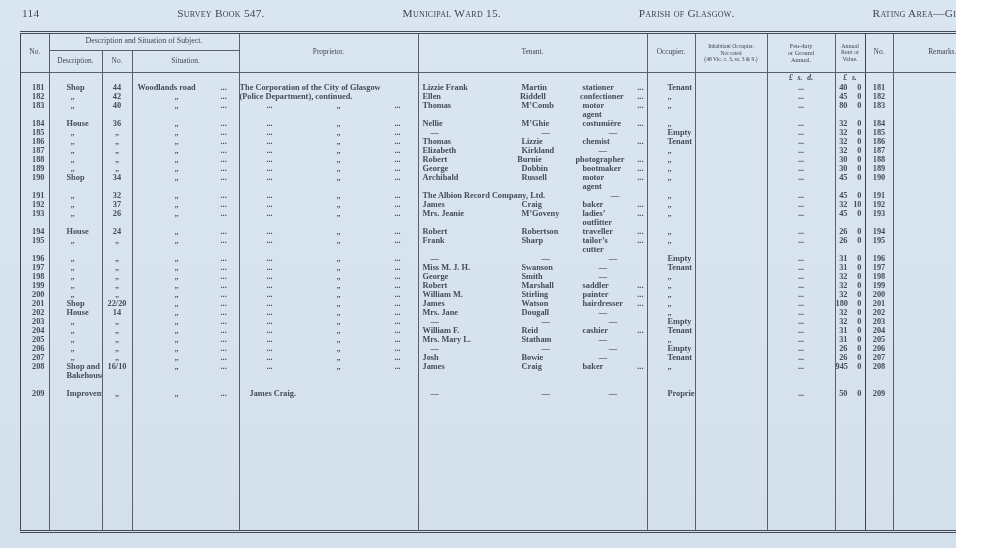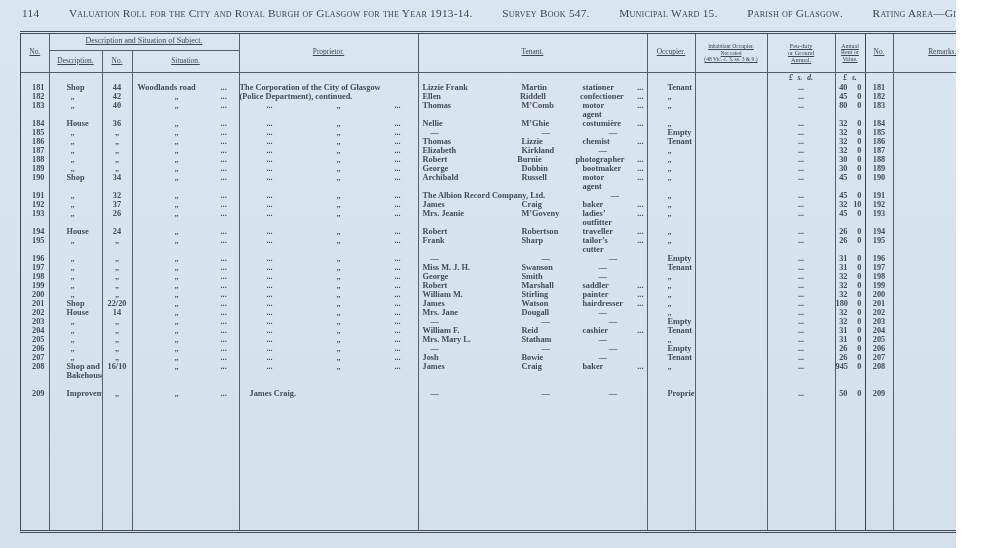--- a/index.html
+++ b/index.html
@@ -24,21 +24,21 @@
     overflow:hidden; background:transparent;
   }
   table.roll { width:970px; border-collapse:collapse; table-layout:fixed; }
   th, td { box-sizing:border-box; overflow:hidden; }
 
   
   thead th {
     font-weight:normal; text-align:center; vertical-align:middle;
     font-size:7.4px; line-height:8.6px; color:#3f4750; padding:1px 1px;
     border-left:1px solid #59606a; border-bottom:1px solid #59606a;
-    border-top:none; border-right:none;text-decoration:underline;
+    border-top:none; border-right:none;
   }
   tr.g th:first-child { border-left:none; }
   tr.g { height:16px; }
   tr.s { height:22px; }
   .h-group { font-size:7.9px; }
   .h-3l div { font-size:6.3px; line-height:7.1px; }
   .h-annual div { font-size:6.0px; line-height:6.8px; }
   .h-inh div { font-size:5.6px; line-height:6.2px; }
   .h-no2 { border-left:1.8px solid #3d434b !important; }
 
@@ -85,21 +85,20 @@
   .rl { flex:1; text-align:right; }
   .rs { width:14px; text-align:right; padding-right:3px; }
 </style>
 </head>
 <body>
 
 <div class="page">
 
   <div class="page-header">
     <span>114</span>
-    <span>Valuation Roll for the City and Royal Burgh of Glasgow for the Year 1913-14.</span>
     <span>Survey Book 547.</span>
     <span>Municipal Ward 15.</span>
     <span>Parish of Glasgow.</span>
     <span>Rating Area—Glasgow.</span>
   </div>
 
   <div class="table-frame">
     <table class="roll">
       <colgroup>
         <col style="width:28px">

